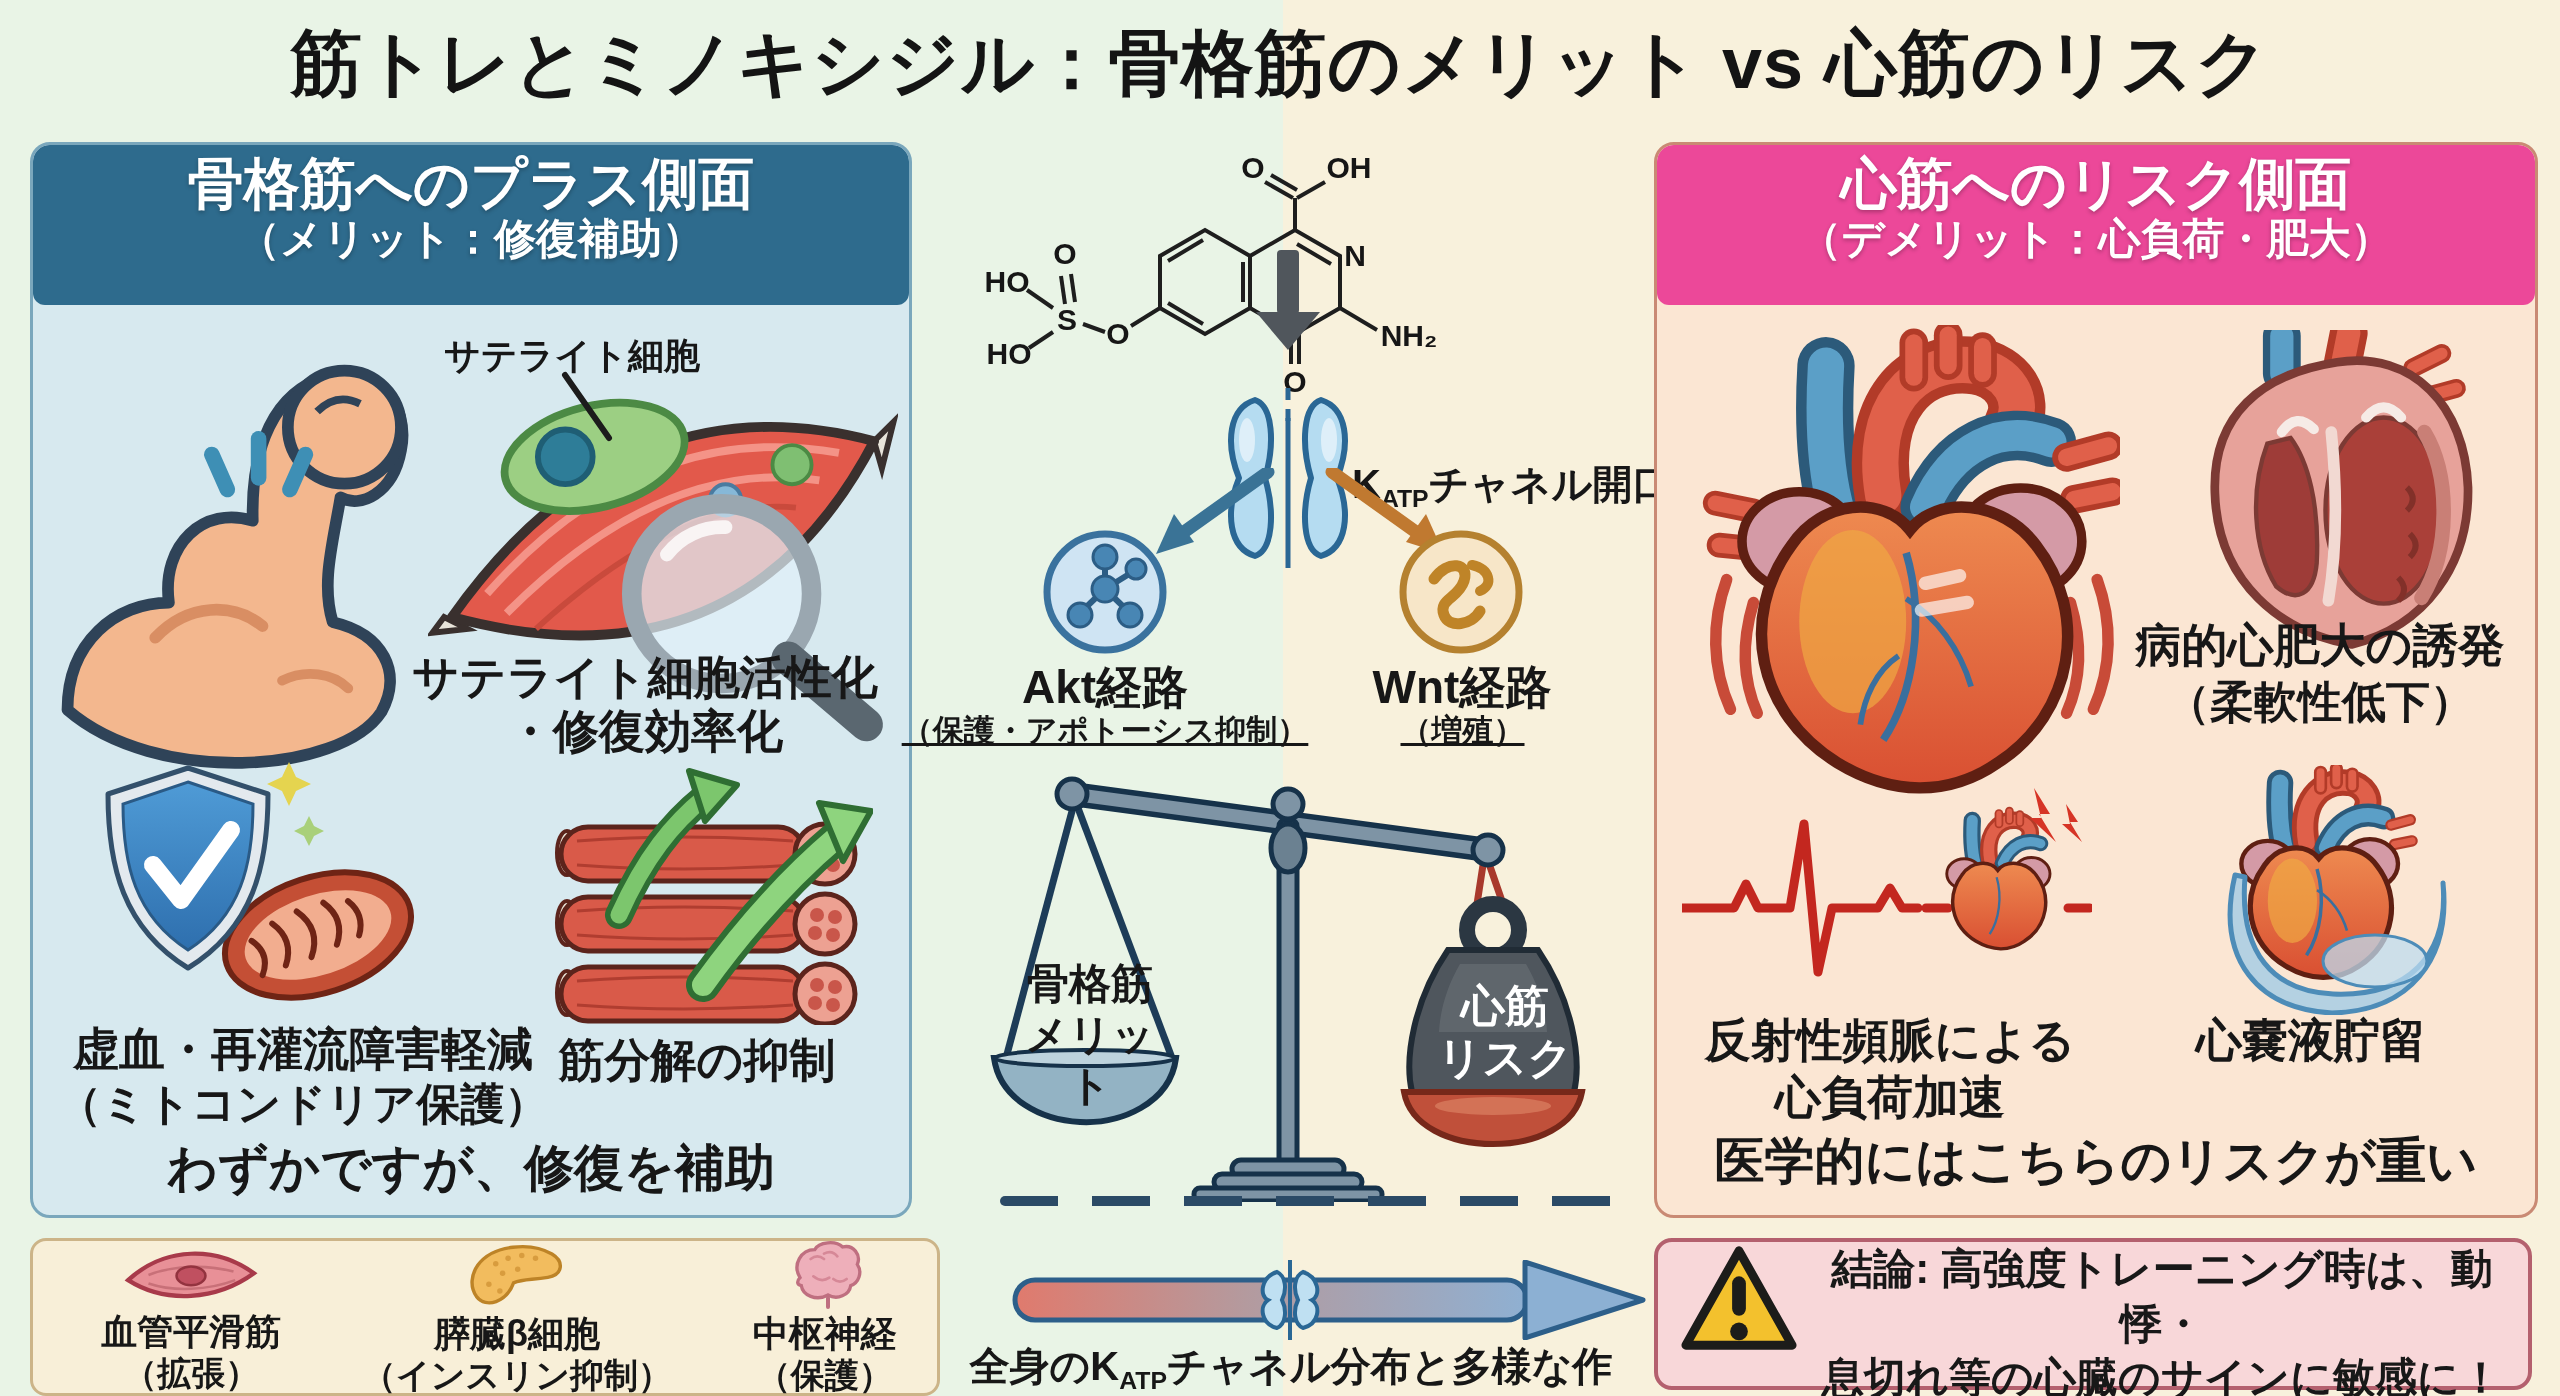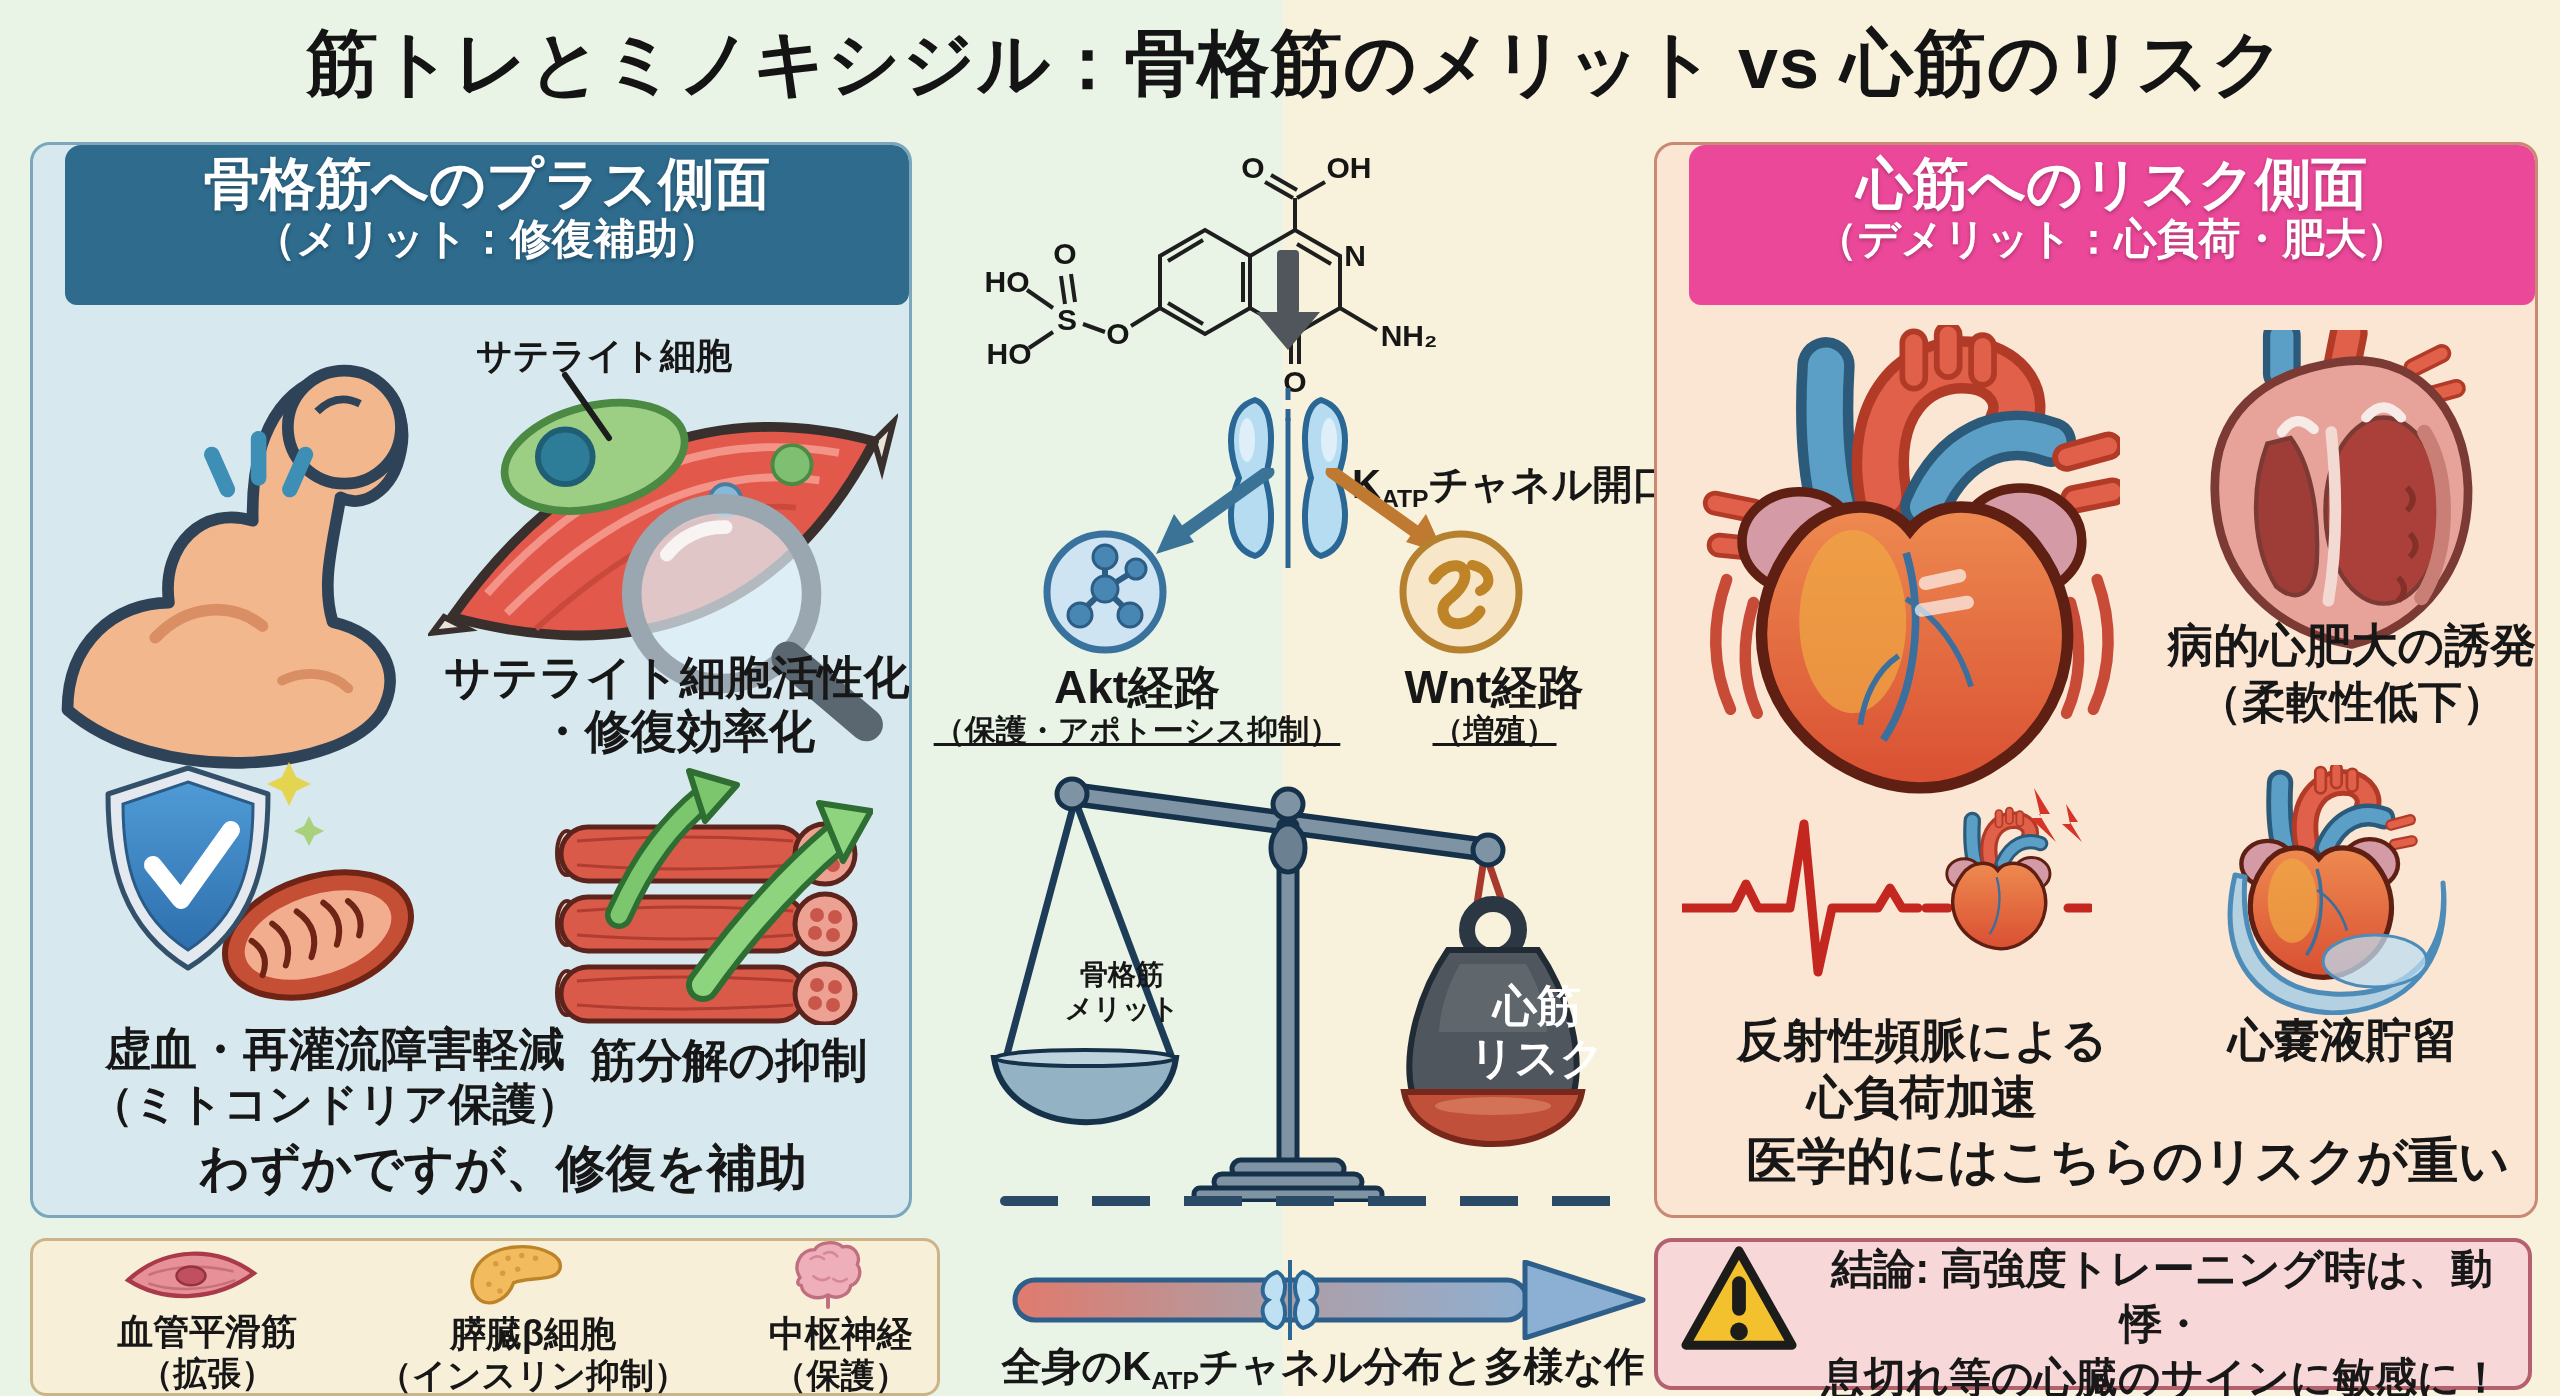--- a/index.html
+++ b/index.html
@@ -2,29 +2,29 @@
 <html><head>
 <meta charset="utf-8">
 <style>
   html,body{margin:0;padding:0;background:#f8f1dc;}
   #canvas{
     position:relative;width:2560px;height:1396px;overflow:hidden;
     background:linear-gradient(90deg,#e9f4e6 0,#e9f4e6 1283px,#f8f1dc 1283px,#f8f1dc 100%);
     font-family:"Liberation Sans","DejaVu Sans",sans-serif;color:#171717;
   }
   .abs{position:absolute;}
-  .ctr{text-align:center;margin-left:32px;}
+  .ctr{text-align:center;}
   .b{font-weight:700;}
   .title{font-size:72px;font-weight:800;letter-spacing:1px;color:#141414;}
   .hdr1{font-size:56px;font-weight:800;color:#fff;text-shadow:0 2px 4px rgba(0,0,0,.28);line-height:1.1;}
   .hdr2{font-size:42px;font-weight:700;color:#fff;text-shadow:0 2px 4px rgba(0,0,0,.28);line-height:1.15;}
   .t50{font-size:50px;line-height:1.15;}
   .t46{font-size:46px;line-height:1.18;}
   .t44{font-size:44px;line-height:1.18;}
-  .t42{font-size:28px;line-height:1.22;}
+  .t42{font-size:42px;line-height:1.22;}
   .t40{font-size:40px;line-height:1.2;}
   .t36{font-size:36px;line-height:1.15;}
   .t34{font-size:34px;line-height:1.15;}
   .t31{font-size:31px;line-height:1.2;text-decoration:underline;}
   .panel{border-radius:20px;overflow:hidden;}
   .panel-left{left:30px;top:142px;width:876px;height:1070px;background:#d7e9ef;border:3px solid #7aa7bc;}
   .panel-right{left:1654px;top:142px;width:878px;height:1070px;background:#fbe6d3;border:3px solid #c98a74;}
   .panel-hdr{height:152px;padding-top:8px;border-radius:16px 16px 12px 12px;}
   .panel-hdr.blue{background:#2e6b8d;}
   .panel-hdr.red{background:#ec4899;}

